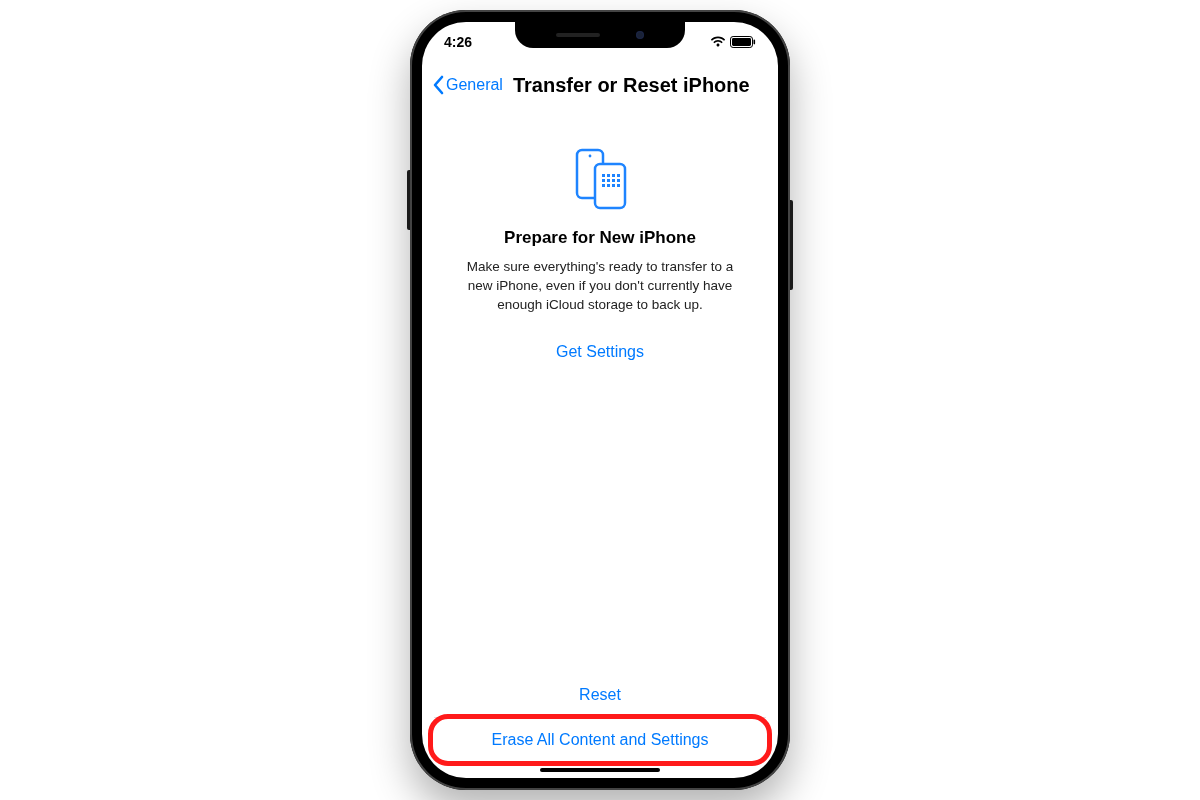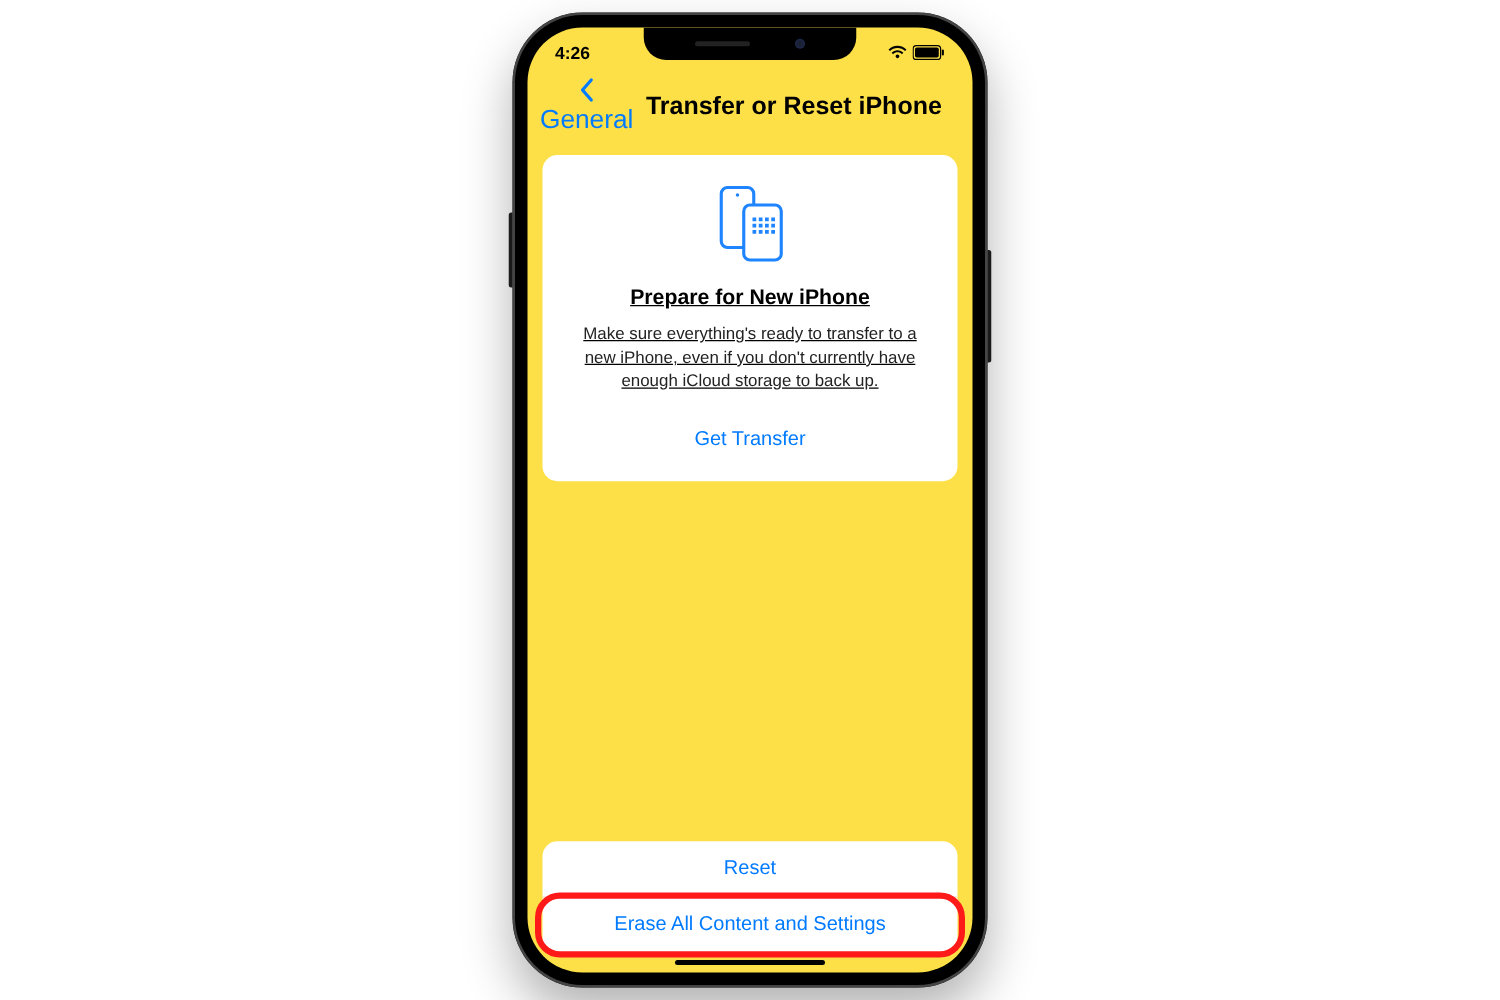--- a/index.html
+++ b/index.html
@@ -4,36 +4,36 @@
   <style>
     * { margin:0; padding:0; box-sizing:border-box; font-family:-apple-system,BlinkMacSystemFont,"Segoe UI",Helvetica,Arial,sans-serif; -webkit-font-smoothing:antialiased; }
     html,body { width:1200px; height:800px; background:#fff; overflow:hidden; }
 
     .stage { position:relative; width:1200px; height:800px; display:flex; align-items:center; justify-content:center; }
 
     .phone { position:relative; width:380px; height:780px; background:#000; border-radius:56px; padding:12px; box-shadow:0 20px 40px rgba(0,0,0,0.3), inset 0 0 0 2px #444; }
     .phone::before { content:""; position:absolute; left:-3px; top:160px; width:3px; height:60px; background:#1a1a1a; border-radius:2px 0 0 2px; }
     .phone::after  { content:""; position:absolute; right:-3px; top:190px; width:3px; height:90px; background:#1a1a1a; border-radius:0 2px 2px 0; }
 
-    .screen { position:relative; width:356px; height:756px; background:#fde047; border-radius:44px; overflow:hidden; }
+    .screen { position:relative; width:356px; height:756px; background:#ffffff; border-radius:44px; overflow:hidden; }
 
     .notch { position:absolute; top:0; left:50%; transform:translateX(-50%); width:170px; height:26px; background:#000; border-radius:0 0 18px 18px; z-index:50; display:flex; align-items:center; justify-content:center; gap:36px; }
     .speaker { width:44px; height:4px; background:#222; border-radius:2px; }
     .camera { width:8px; height:8px; background:#1a2236; border-radius:50%; box-shadow:inset 0 0 2px #3a63ff40; }
 
     .statusbar { position:absolute; top:0; left:0; right:0; height:40px; display:flex; align-items:center; justify-content:space-between; padding:0 22px; font-size:14px; font-weight:600; z-index:40; }
     .status-right { display:flex; align-items:center; gap:4px; }
     .wifi-icon svg, .battery-icon svg { display:block; }
 
     .navbar { position:absolute; top:40px; left:0; right:0; height:46px; display:flex; align-items:center; padding:0 8px; z-index:30; }
-    .back-btn { display:flex; align-items:center; gap:2px; color:#007aff; font-size:21px; padding:4px 2px;flex-direction:column; }
+    .back-btn { display:flex; align-items:center; gap:2px; color:#007aff; font-size:16px; padding:4px 2px; }
     .back-btn svg { display:block; }
     .navtitle { font-size:20px; font-weight:600; color:#000; margin-left:8px; }
 
-    .content { position:absolute; top:86px; left:0; right:0; bottom:0; padding:16px 12px 10px;text-decoration:underline; }
+    .content { position:absolute; top:86px; left:0; right:0; bottom:0; padding:16px 12px 10px; }
     .card { background:#fff; border-radius:12px; padding:22px 18px 18px; text-align:center; }
     .card-icon { display:flex; justify-content:center; margin-bottom:16px; }
     .card-title { font-size:17px; font-weight:600; color:#000; margin-bottom:10px; }
     .card-body { font-size:13.5px; line-height:1.4; color:#222; padding:0 2px; margin-bottom:22px; }
     .card-cta { font-size:16px; color:#007aff; padding:6px 0; display:inline-block; }
 
     .list { position:absolute; left:12px; right:12px; bottom:16px; }
     .list-item { background:#fff; font-size:16px; color:#007aff; padding:13px 16px; text-align:center; }
     .list-item.first { border-radius:12px 12px 0 0; border-bottom:0.5px solid #e0e0e4; }
     .list-item.last { border-radius:0 0 12px 12px; position:relative; }
@@ -100,21 +100,21 @@
                   <rect x="48" y="33" width="3" height="3"></rect>
                   <rect x="33" y="38" width="3" height="3"></rect>
                   <rect x="38" y="38" width="3" height="3"></rect>
                   <rect x="43" y="38" width="3" height="3"></rect>
                   <rect x="48" y="38" width="3" height="3"></rect>
                 </g>
             </svg>
           </div>
           <div class="card-title">Prepare for New iPhone</div>
           <div class="card-body">Make sure everything's ready to transfer to a new iPhone, even if you don't currently have enough iCloud storage to back up.</div>
-          <span class="card-cta">Get Transfer</span>
+          <span class="card-cta">Get Settings</span>
         </div>
 
         <div class="list">
           <div class="list-item first">Reset</div>
           <div class="list-item last">
             <span>Erase All Content and Settings</span>
             <span class="highlight"></span>
           </div>
         </div>
       </div>

